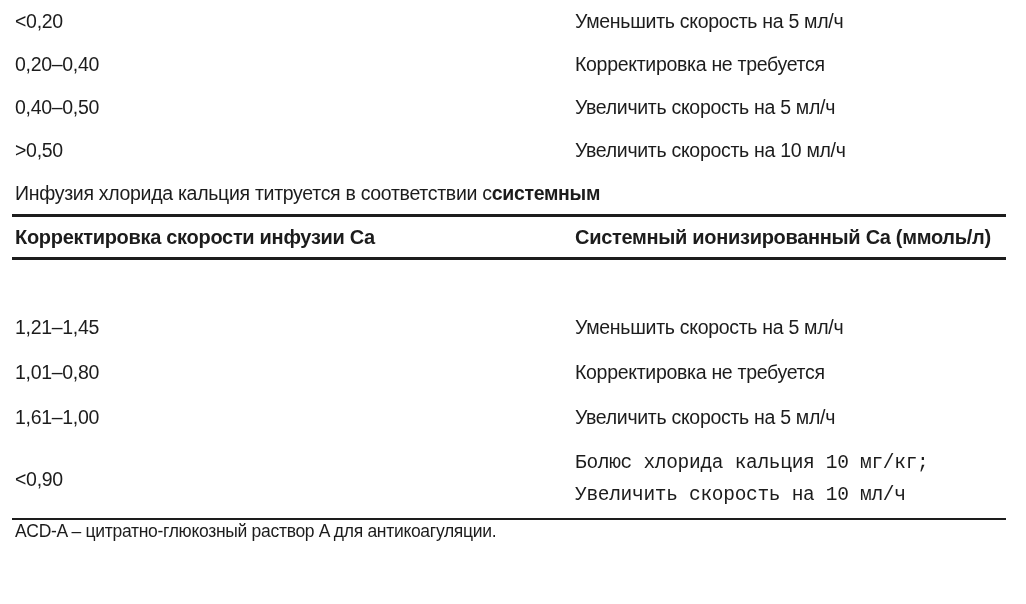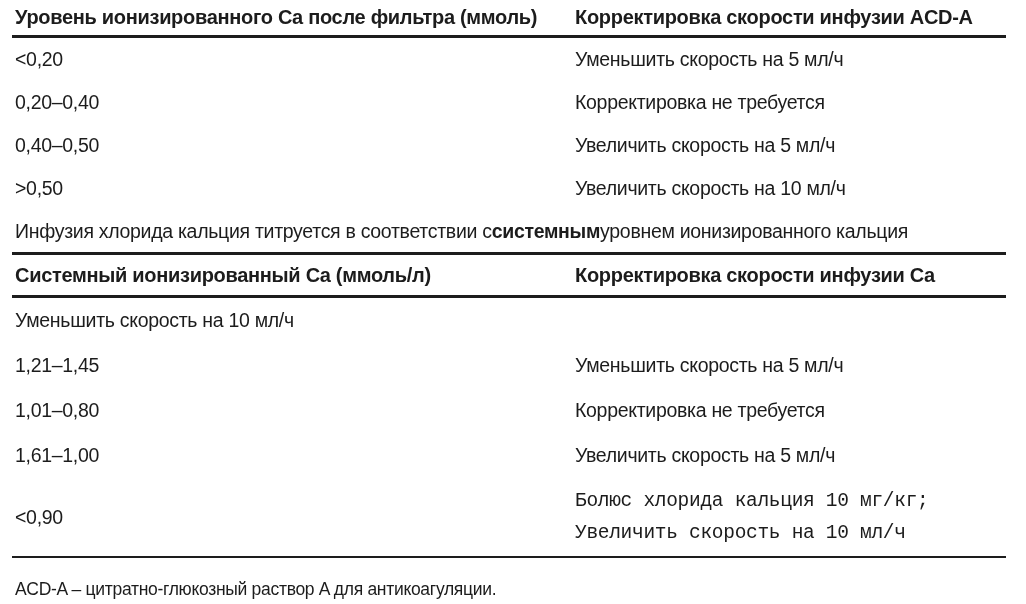--- a/index.html
+++ b/index.html
@@ -50,34 +50,30 @@
     padding-left: 3px;
     text-align: right;
   }
   .t2 .thead {
     border-top: 3px solid #1d1d1d;
     height: 46px;
   }
   .footnote {
     border-top: 2.5px solid #1d1d1d;
     font-size: 17.5px;
-    padding: 21px 0 0 3px;
+    padding: 1px 0 0 3px;
   }
 </style>
 </head>
 <body>
 
 <div class="page">
   <div class="content">
 
     <div class="t1">
-      <div class="row thead">
-        <div class="cell">Уровень ионизированного Ca после фильтра (ммоль)</div>
-        <div class="cell">Корректировка скорости инфузии ACD-A</div>
-      </div>
       <div class="row body-row">
         <div class="cell">&lt;0,20</div>
         <div class="cell action">Уменьшить скорость на 5 мл/ч</div>
       </div>
       <div class="row body-row">
         <div class="cell">0,20–0,40</div>
         <div class="cell action">Корректировка не требуется</div>
       </div>
       <div class="row body-row">
         <div class="cell">0,40–0,50</div>
@@ -85,30 +81,28 @@
       </div>
       <div class="row body-row">
         <div class="cell">&gt;0,50</div>
         <div class="cell action">Увеличить скорость на 10 мл/ч</div>
       </div>
     </div>
 
     <div class="note">
       <span>Инфузия хлорида кальция титруется в соответствии с </span>
         <b>системным</b>
-        <span> уровнем ионизированного кальция</span>
     </div>
 
     <div class="t2">
       <div class="row thead">
+        <div class="cell">Корректировка скорости инфузии Ca</div>
         <div class="cell">Системный ионизированный Ca (ммоль/л)</div>
-        <div class="cell">Корректировка скорости инфузии Ca</div>
       </div>
       <div class="row body-row">
-        <div class="cell action">Уменьшить скорость на 10 мл/ч</div>
       </div>
       <div class="row body-row">
         <div class="cell">1,21–1,45</div>
         <div class="cell action">Уменьшить скорость на 5 мл/ч</div>
       </div>
       <div class="row body-row">
         <div class="cell">1,01–0,80</div>
         <div class="cell action">Корректировка не требуется</div>
       </div>
       <div class="row body-row">

